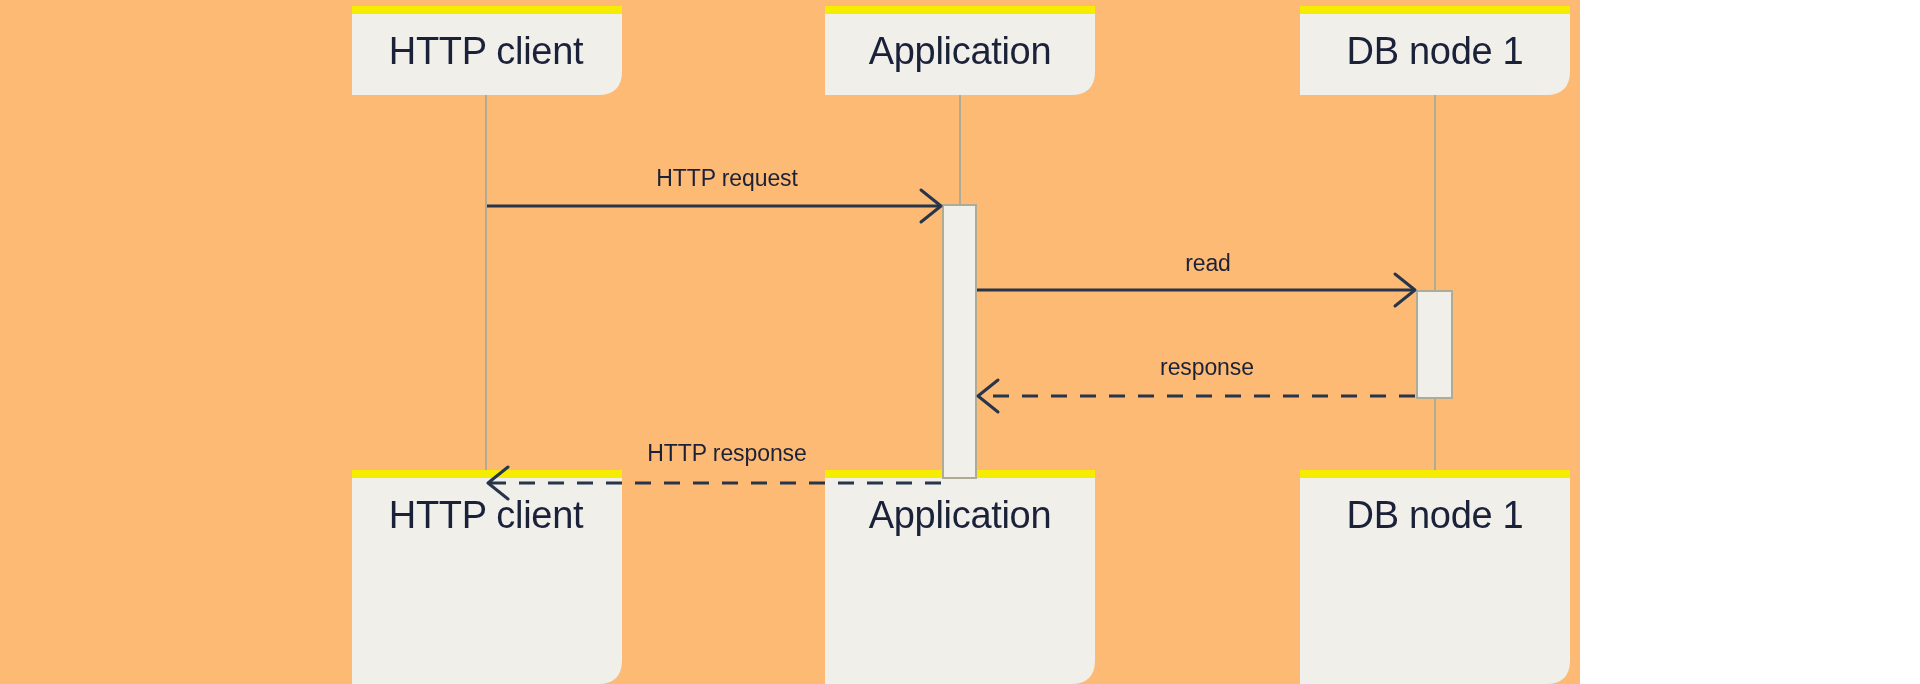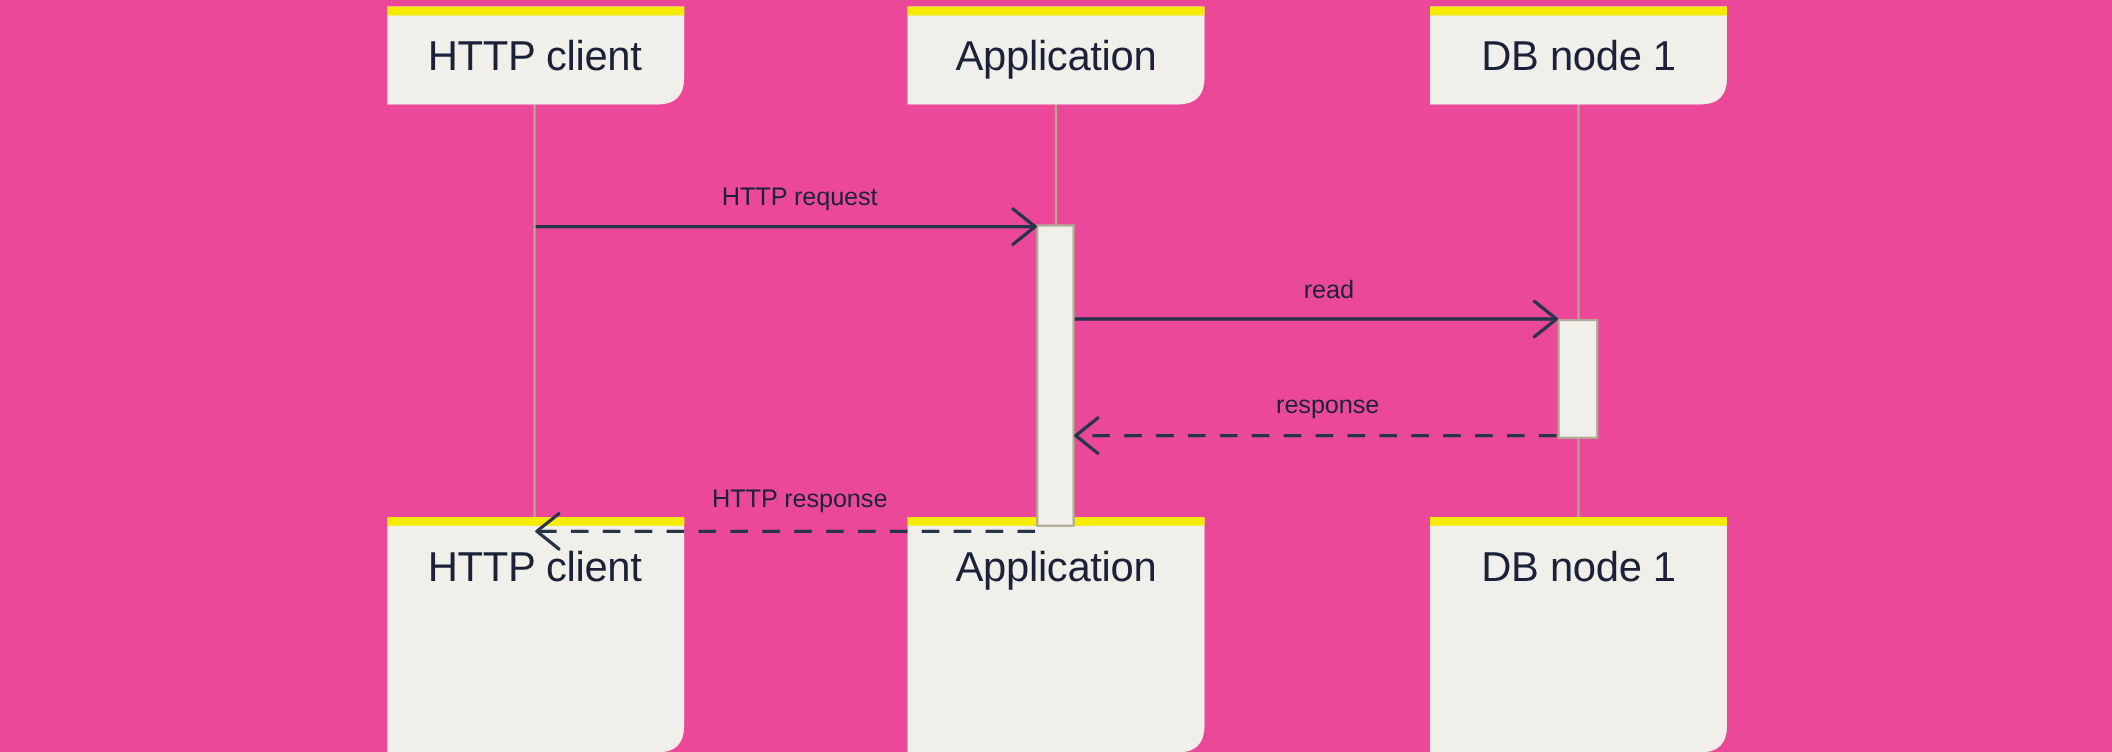--- a/index.html
+++ b/index.html
@@ -5,23 +5,23 @@
   html, body {
     margin: 0;
     padding: 0;
     background: #ffffff;
   }
   body {
     font-family: "Liberation Sans", sans-serif;
   }
   #diagram-root {
     position: relative;
-    width: 1920px;
+    width: 1580px;
     height: 684px;
-    background: #ec4899;
+    background: #fdba74;
     overflow: hidden;
   }
   #seq-svg {
     position: absolute;
     left: 0;
     top: 0;
     width: 1920px;
     height: 684px;
     display: block;
   }

